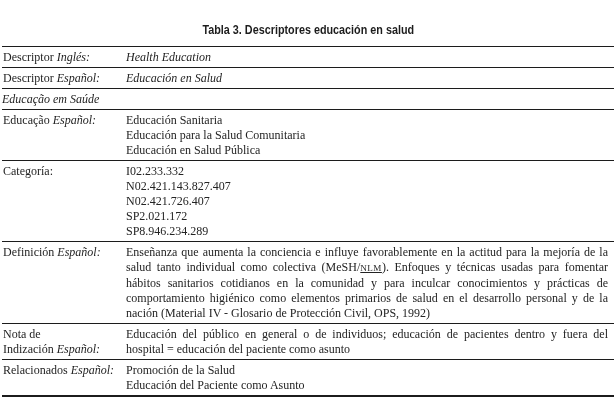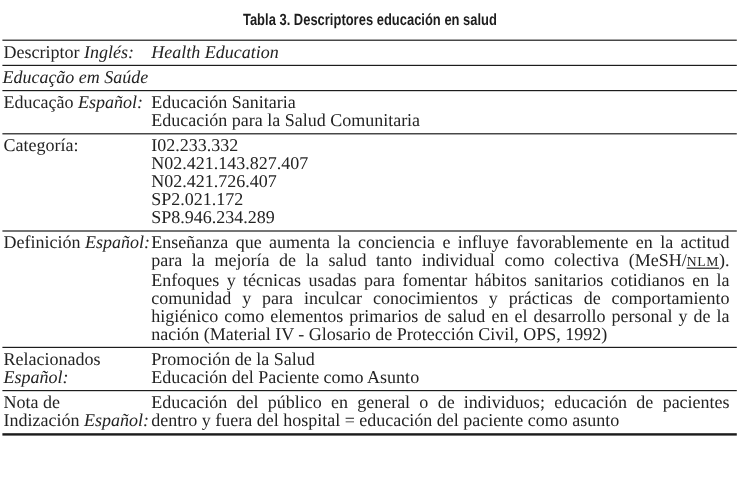--- a/index.html
+++ b/index.html
@@ -9,21 +9,21 @@
   }
   body {
     width: 616px;
     height: 404px;
     overflow: hidden;
     font-family: "Liberation Serif", serif;
     color: #232323;
   }
   .page {
     width: 612px;
-    margin: 0 2px;
+    margin: 13px 2px;
   }
   .title-wrap {
     height: 33px;
     display: flex;
     align-items: center;
     justify-content: center;
   }
   .title {
     display: inline-block;
     font-family: "Liberation Sans", sans-serif;
@@ -40,21 +40,21 @@
   .row {
     display: flex;
     align-items: flex-start;
     border-bottom: 1px solid #1c1c1c;
     padding: 3px 0 2px 0;
   }
   .row:last-child {
     border-bottom: 2px solid #1c1c1c;
   }
   .cell {
-    font-size: 15px;
+    font-size: 12px;
     line-height: 15px;
   }
   .label {
     flex: 0 0 124px;
     width: 124px;
     padding-left: 1px;
     box-sizing: border-box;
   }
   .value {
     flex: 1 1 auto;
@@ -85,54 +85,61 @@
     <span class="title">Tabla 3. Descriptores educación en salud</span>
   </div>
   <div class="table" id="table-root">
       <div class="row">
         <div class="cell label"><span>Descriptor </span><span class="i">Inglés:</span></div>
         <div class="cell value">
           <div class="line"><span class="i">Health Education</span></div>
         </div>
       </div>
       <div class="row">
+        <div class="cell label"><span>Descriptor </span><span class="i">Español:</span></div>
+        <div class="cell value">
+          <div class="line"><span class="i">Educación en Salud</span></div>
+        </div>
+      </div>
+      <div class="row">
         <div class="cell value">
           <div class="line"><span class="i">Educação em Saúde</span></div>
         </div>
       </div>
       <div class="row">
         <div class="cell label"><span>Educação </span><span class="i">Español:</span></div>
         <div class="cell value">
           <div class="line"><span>Educación Sanitaria</span></div>
           <div class="line"><span>Educación para la Salud Comunitaria</span></div>
+          <div class="line"><span>Educación en Salud Pública</span></div>
         </div>
       </div>
       <div class="row">
         <div class="cell label"><span>Categoría:</span></div>
         <div class="cell value">
           <div class="line"><span class="u">I02.233.332</span></div>
           <div class="line"><span class="u">N02.421.143.827.407</span></div>
           <div class="line"><span class="u">N02.421.726.407</span></div>
           <div class="line"><span class="u">SP2.021.172</span></div>
           <div class="line"><span class="u">SP8.946.234.289</span></div>
         </div>
       </div>
       <div class="row">
         <div class="cell label"><span>Definición </span><span class="i">Español:</span></div>
         <div class="cell value para">
           <div class="line"><span class="u">Enseñanza</span><span> que aumenta la </span><span class="u">conciencia</span><span> e influye favorablemente en la </span><span class="u">actitud</span><span> para la mejoría de la </span><span class="u">salud</span><span> tanto individual como colectiva (MeSH/</span><span class="sc">NLM</span><span>). Enfoques y </span><span class="u">técnicas</span><span> usadas para fomentar </span><span class="u">hábitos</span><span> sanitarios cotidianos en la comunidad y para inculcar conocimientos y prácticas de comportamiento higiénico como </span><span class="u">elementos</span><span> primarios de </span><span class="u">salud</span><span> en el desarrollo personal y de la nación (Material IV - Glosario de </span><span class="u">Protección Civil</span><span>, OPS, 1992)</span></div>
         </div>
       </div>
       <div class="row">
+        <div class="cell label"><span>Nota de</span><br><span>Indización </span><span class="i">Español:</span></div>
+        <div class="cell value para">
+          <div class="line"><span class="u">Educación</span><span> del público en general o de individuos; </span><span class="u">educación</span><span> de </span><span class="u">pacientes</span><span> dentro y fuera del hospital = </span><span class="u">educación del paciente como asunto</span></div>
+        </div>
+      </div>
+      <div class="row">
         <div class="cell label"><span>Relacionados </span><span class="i">Español:</span></div>
         <div class="cell value">
           <div class="line"><span class="u">Promoción de la Salud</span></div>
           <div class="line"><span class="u">Educación del Paciente como Asunto</span></div>
         </div>
       </div>
-      <div class="row">
-        <div class="cell label"><span>Nota de</span><br><span>Indización </span><span class="i">Español:</span></div>
-        <div class="cell value para">
-          <div class="line"><span class="u">Educación</span><span> del público en general o de individuos; </span><span class="u">educación</span><span> de </span><span class="u">pacientes</span><span> dentro y fuera del hospital = </span><span class="u">educación del paciente como asunto</span></div>
-        </div>
-      </div>
     </div>
 </div>
 
 </body></html>

